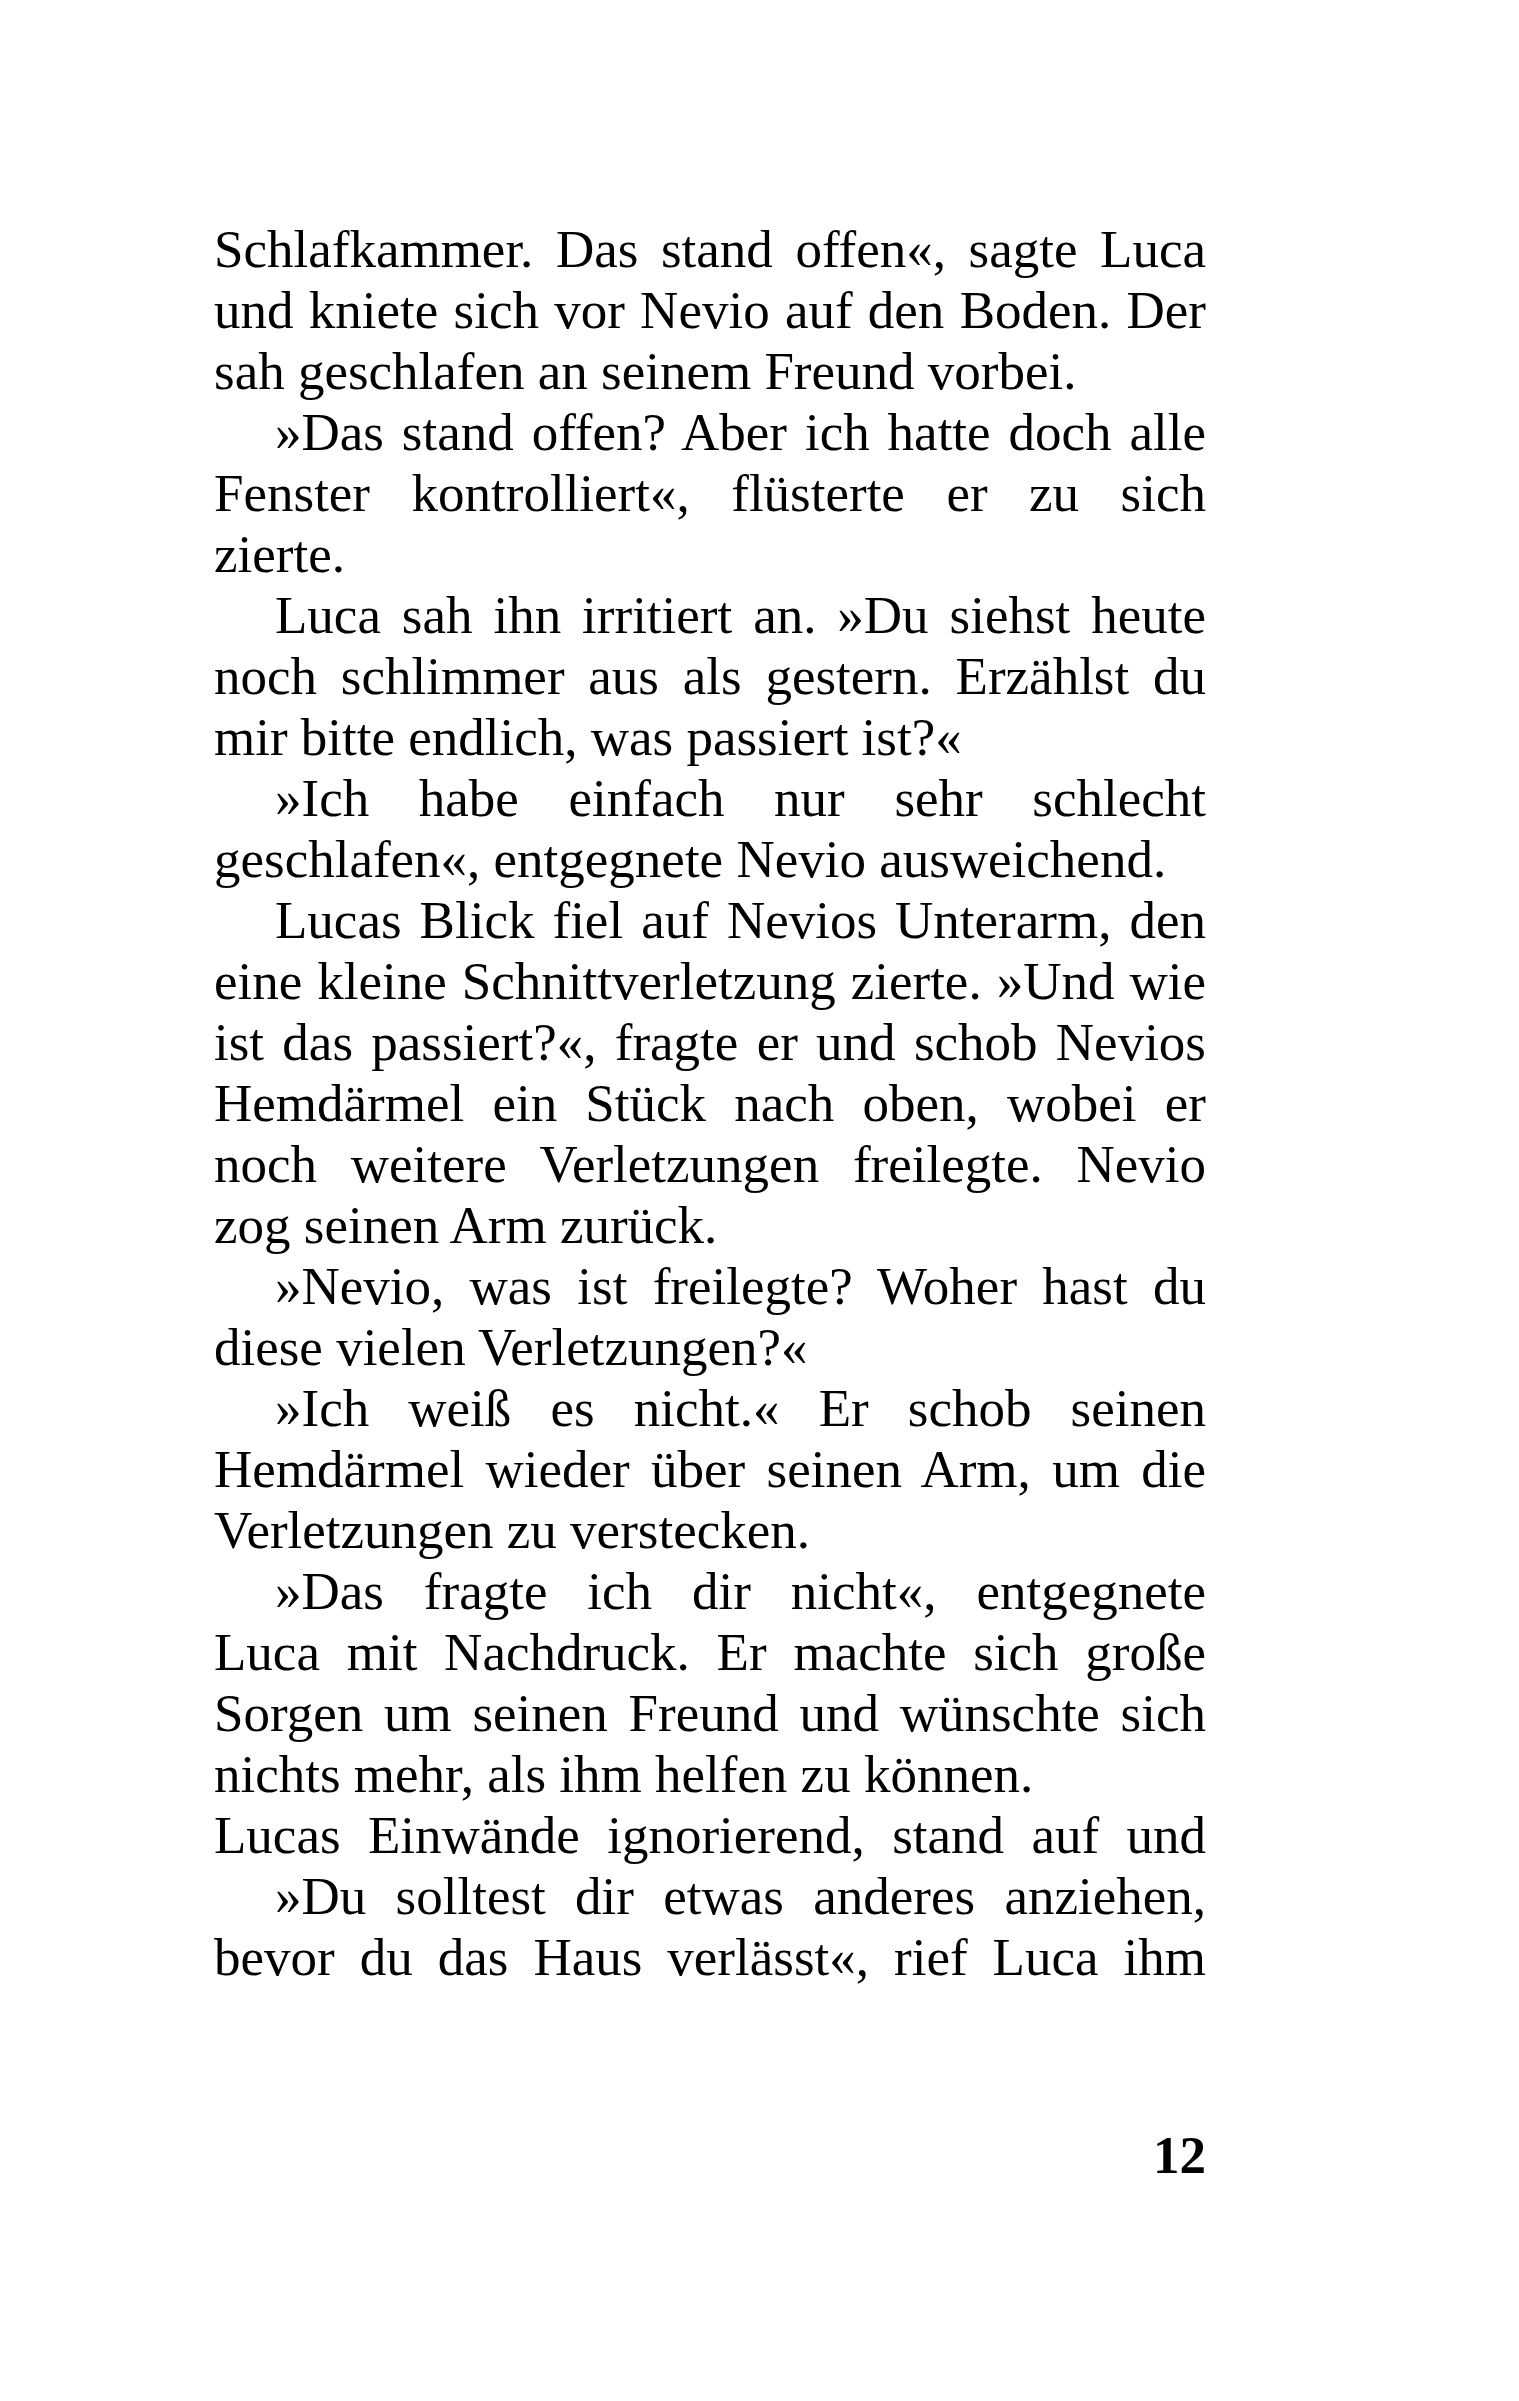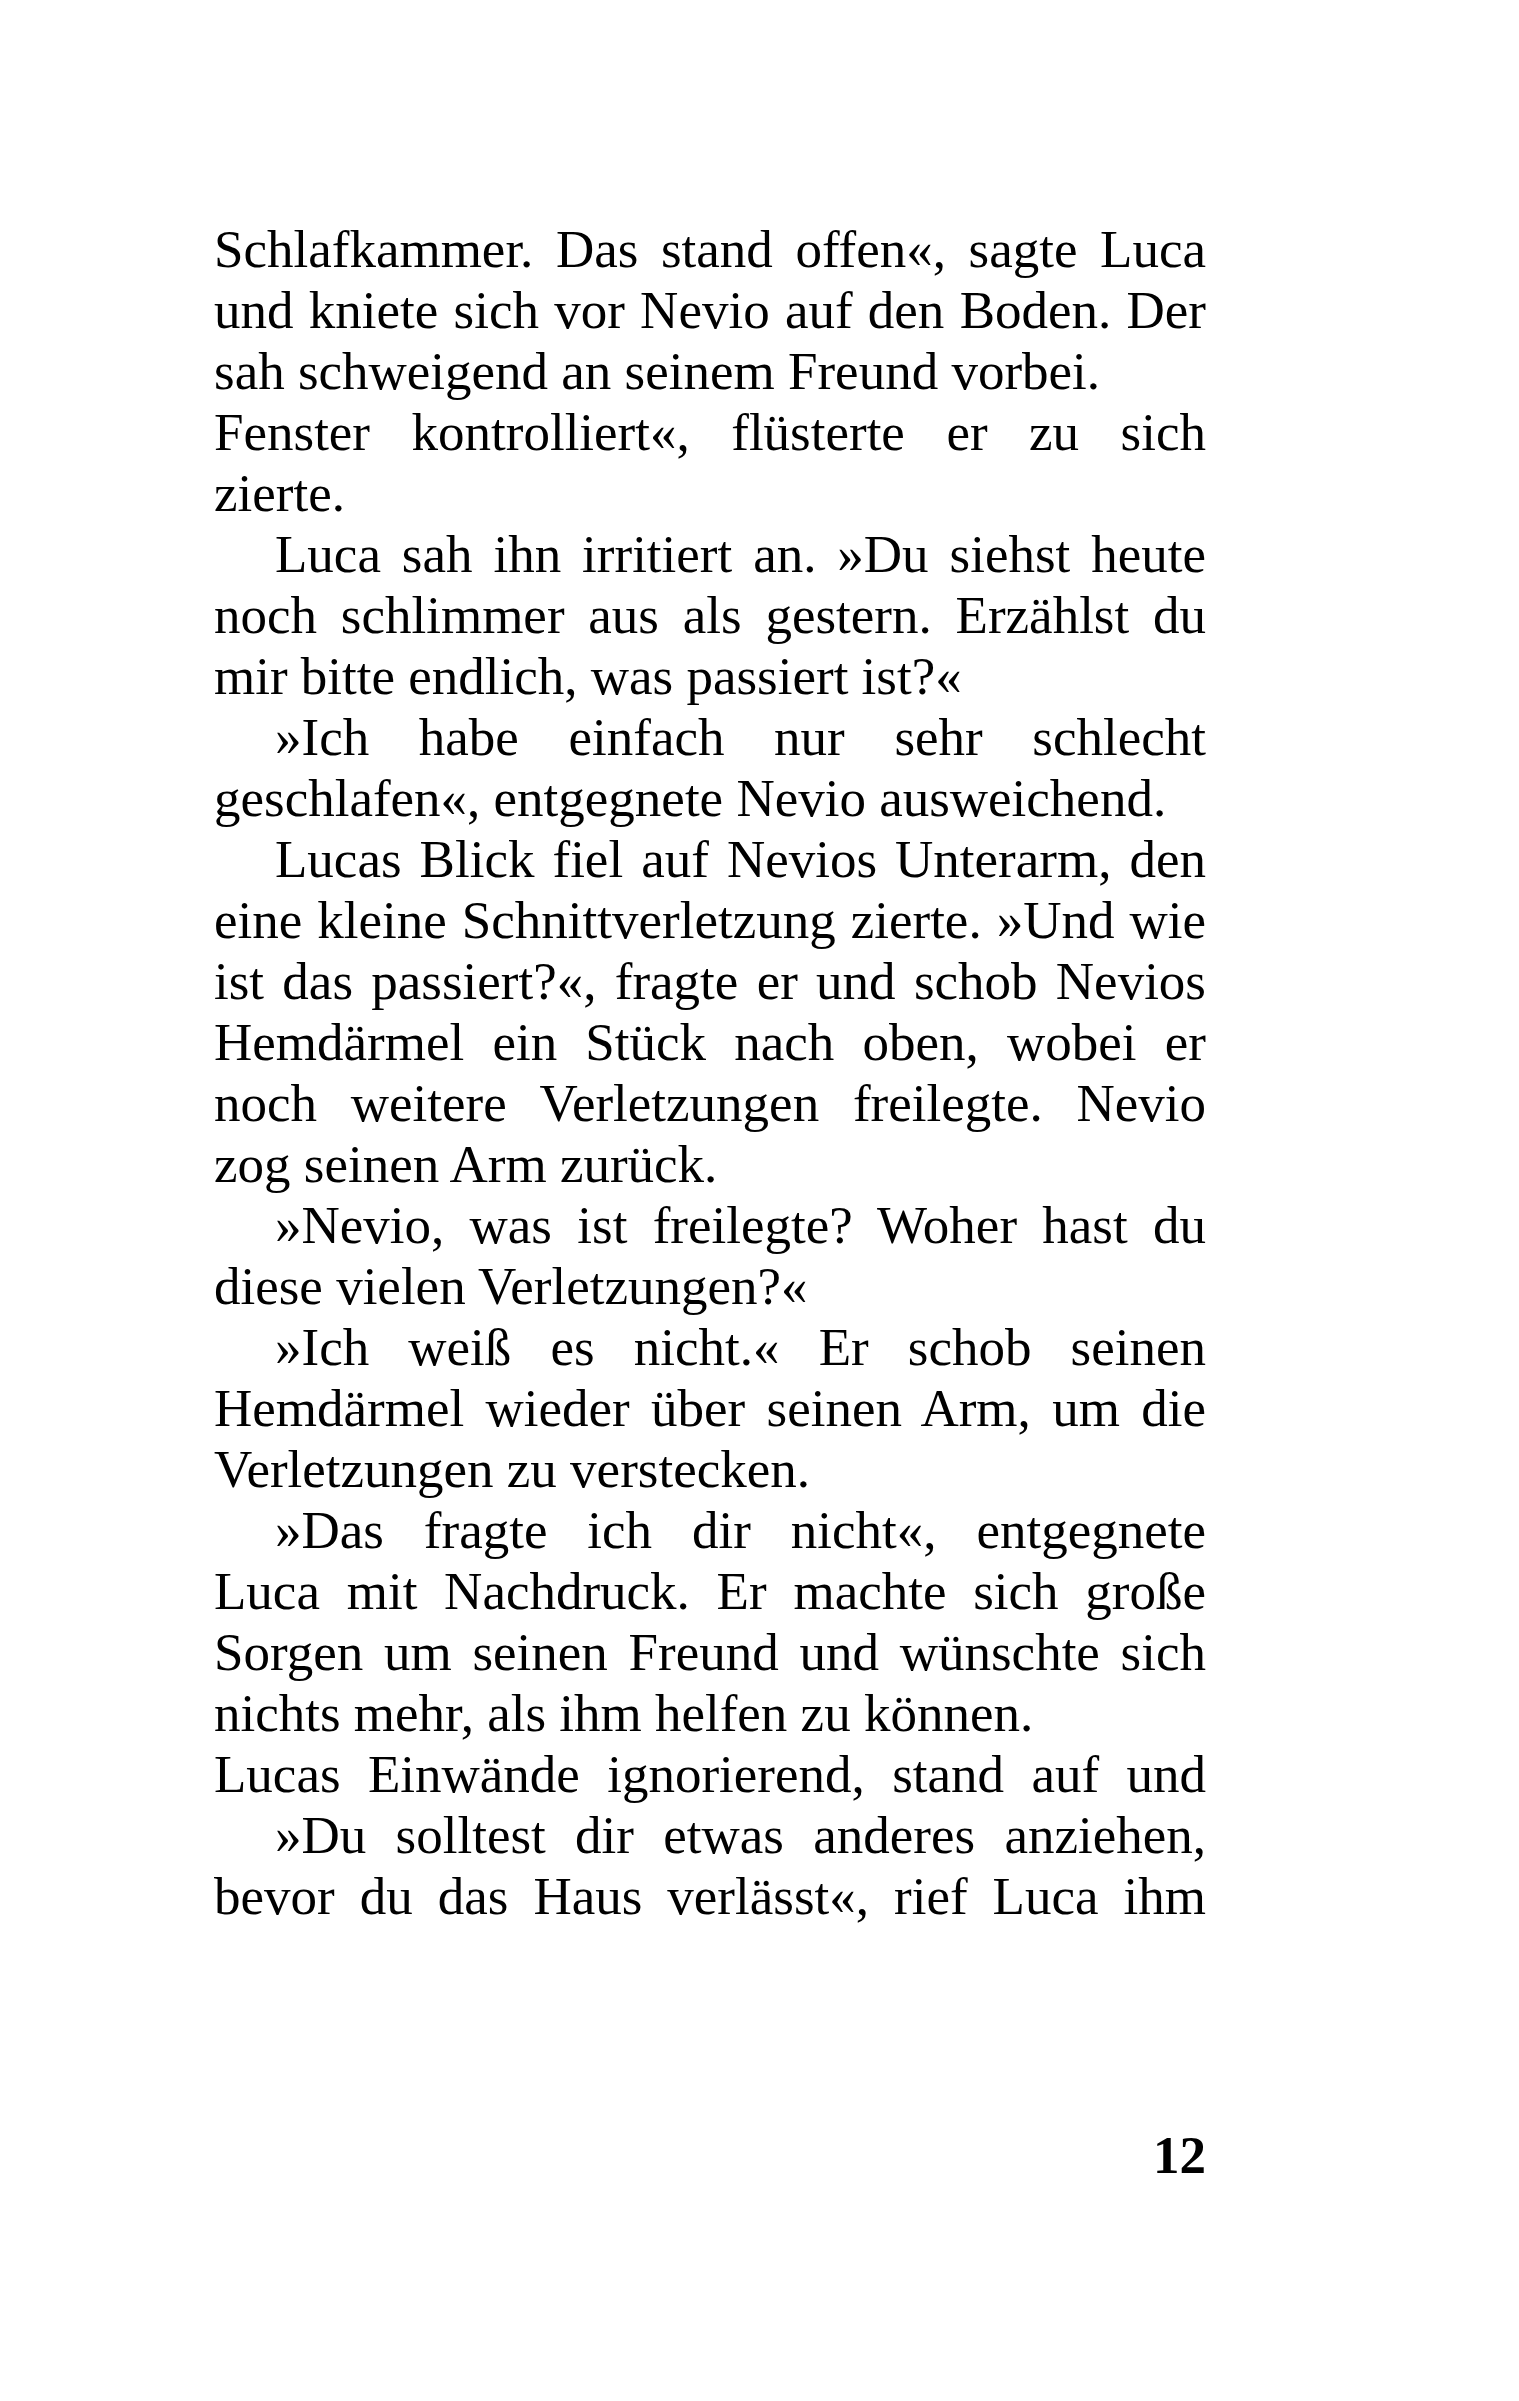--- a/index.html
+++ b/index.html
@@ -50,21 +50,22 @@
     font-weight: bold;
   }
 </style>
 </head>
 <body>
 
 <div class="page">
   <div class="text-block" id="text-block">
       <div class="line">Schlafkammer. Das stand offen«, sagte Luca</div>
       <div class="line">und kniete sich vor Nevio auf den Boden. Der</div>
-      <div class="line last">sah schweigend an seinem Freund vorbei.</div>
+      <div class="line last">sah geschlafen an seinem Freund vorbei.</div>
+      <div class="line indent">»Das stand offen? Aber ich hatte doch alle</div>
       <div class="line">Fenster kontrolliert«, flüsterte er zu sich</div>
       <div class="line last">zierte.</div>
       <div class="line indent">Luca sah ihn irritiert an. »Du siehst heute</div>
       <div class="line">noch schlimmer aus als gestern. Erzählst du</div>
       <div class="line last">mir bitte endlich, was passiert ist?«</div>
       <div class="line indent">»Ich habe einfach nur sehr schlecht</div>
       <div class="line last">geschlafen«, entgegnete Nevio ausweichend.</div>
       <div class="line indent">Lucas Blick fiel auf Nevios Unterarm, den</div>
       <div class="line">eine kleine Schnittverletzung zierte. »Und wie</div>
       <div class="line">ist das passiert?«, fragte er und schob Nevios</div>

